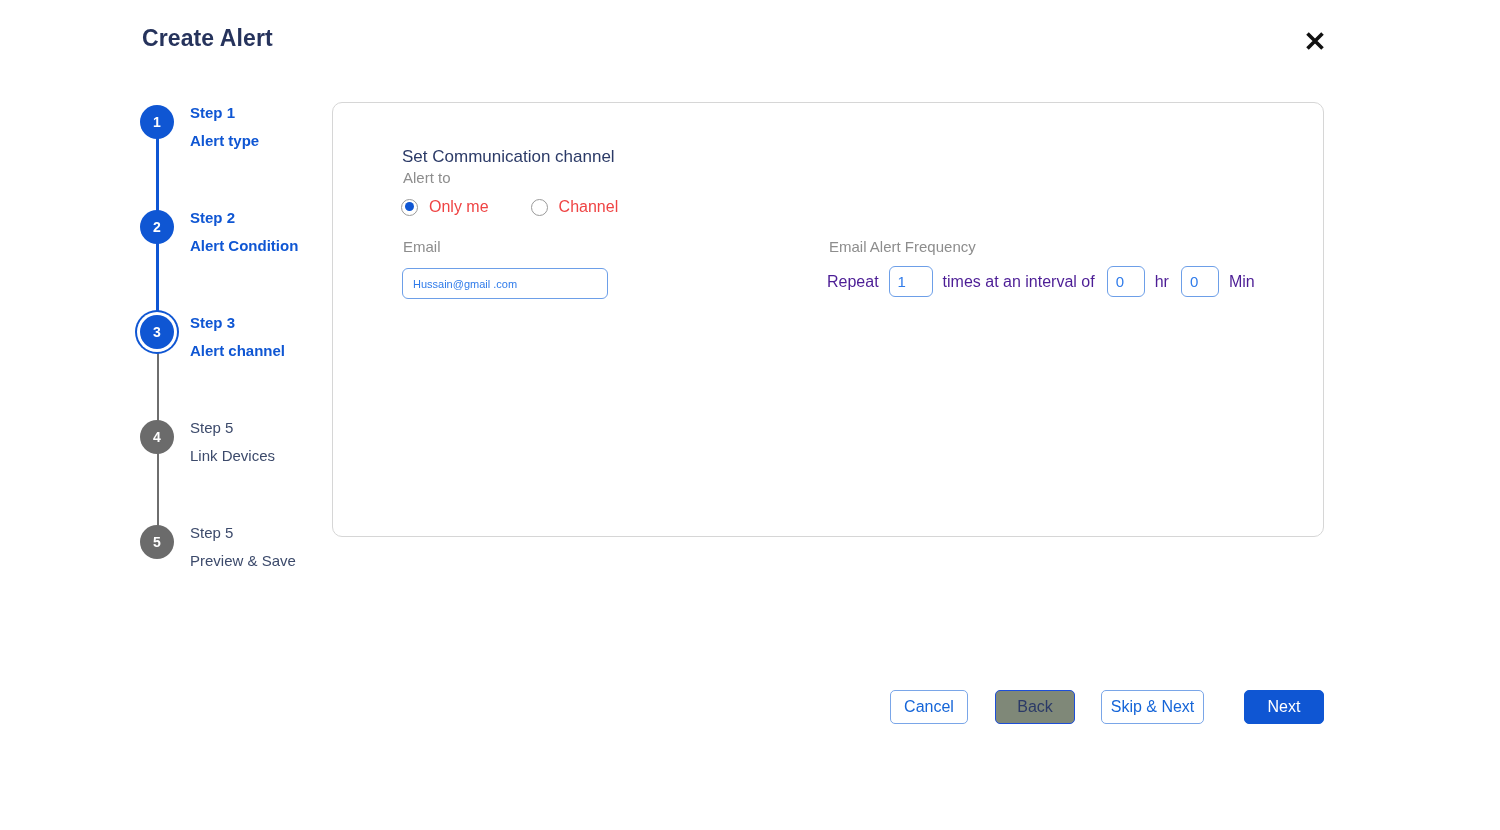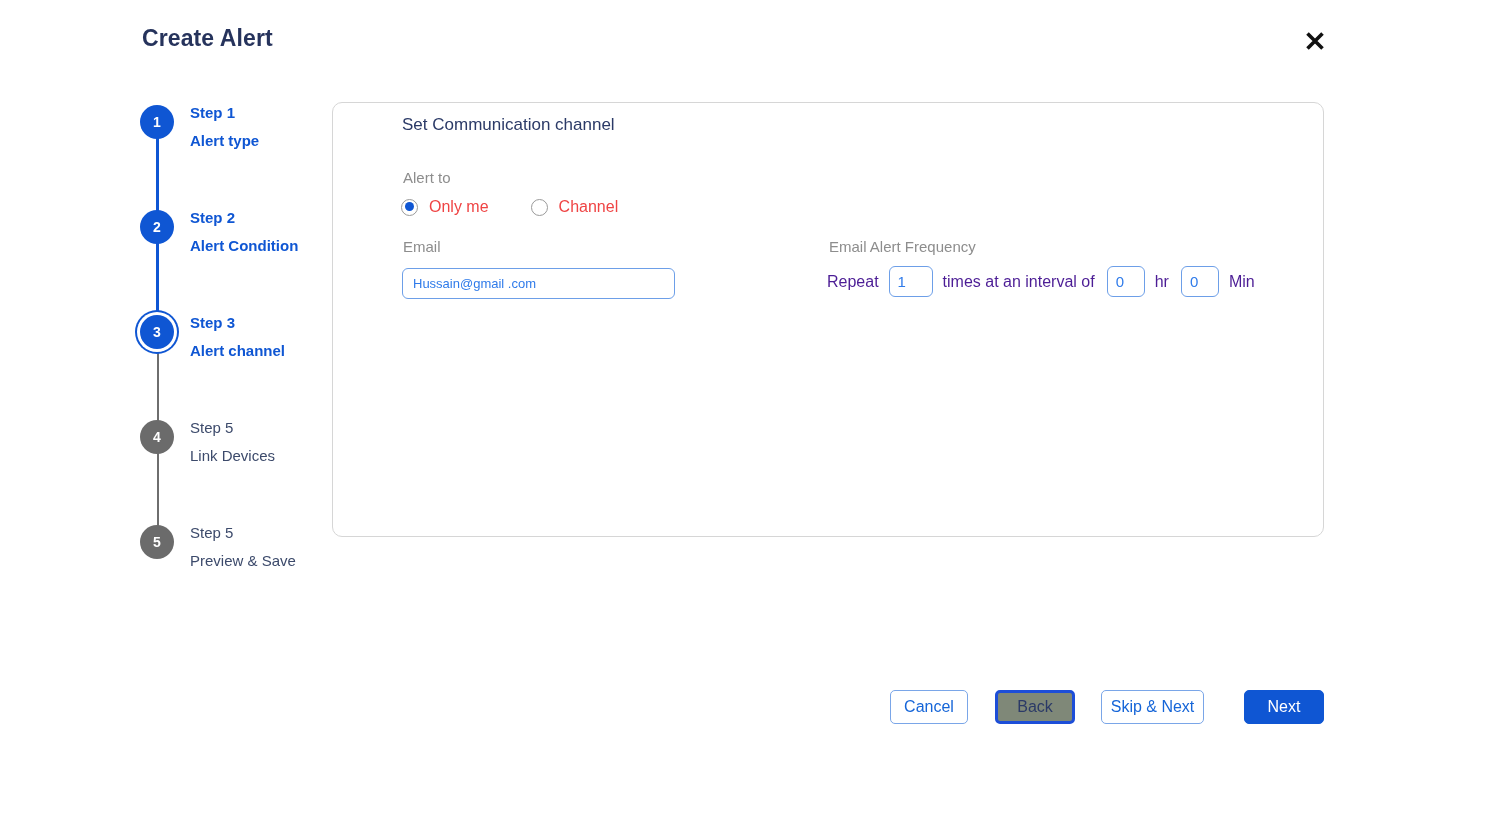--- a/index.html
+++ b/index.html
@@ -117,21 +117,21 @@
     top: 102px;
     width: 992px;
     height: 435px;
     border: 1px solid #d6d6d6;
     border-radius: 10px;
     background: #ffffff;
   }
   #panel-heading {
     position: absolute;
     left: 69px;
-    top: 12px;
+    top: 44px;
     font-size: 17px;
     color: #2b3a67;
   }
   .field-label {
     font-size: 15px;
     color: #8d8d8d;
   }
   #alert-to-label {
     position: absolute;
     left: 70px;
@@ -178,27 +178,27 @@
 
   #email-label {
     position: absolute;
     left: 70px;
     top: 135px;
   }
   #email-input {
     position: absolute;
     left: 69px;
     top: 165px;
-    width: 273px;
+    width: 206px;
     height: 31px;
     border: 1.5px solid #6d9fe8;
     border-radius: 6px;
     background: #ffffff;
     color: #2f7bea;
-    font-size: 13px;
+    font-size: 11px;
     font-family: "Liberation Sans", sans-serif;
     padding: 0 10px;
     outline: none;
   }
 
   #freq-label {
     position: absolute;
     left: 496px;
     top: 135px;
   }
@@ -249,21 +249,21 @@
     padding: 0 32px;
     white-space: nowrap;
   }
   .btn-outline {
     background: #ffffff;
     border: 1.5px solid #7aa6e8;
     color: #1565d8;
   }
   .btn-muted {
     background: #7f8878;
-    border: 3px solid #1d4ed8;
+    border: 1px solid #1d4ed8;
     color: #2b3a67;
   }
   .btn-primary {
     background: #0f56d3;
     border: 1px solid #0f56d3;
     color: #ffffff;
   }
   #cancel-button { width: 78px; }
   #back-button { width: 80px; margin-left: 27px; }
   #skip-next-button { width: 103px; margin-left: 26px; }

